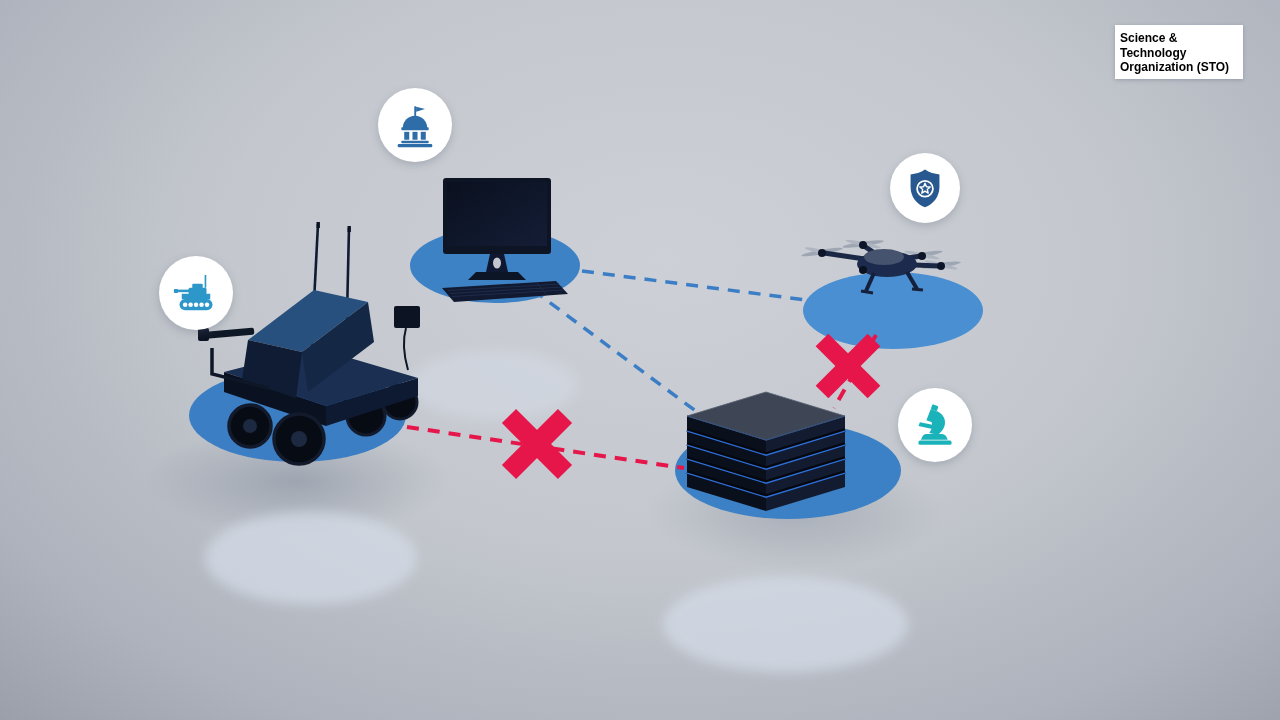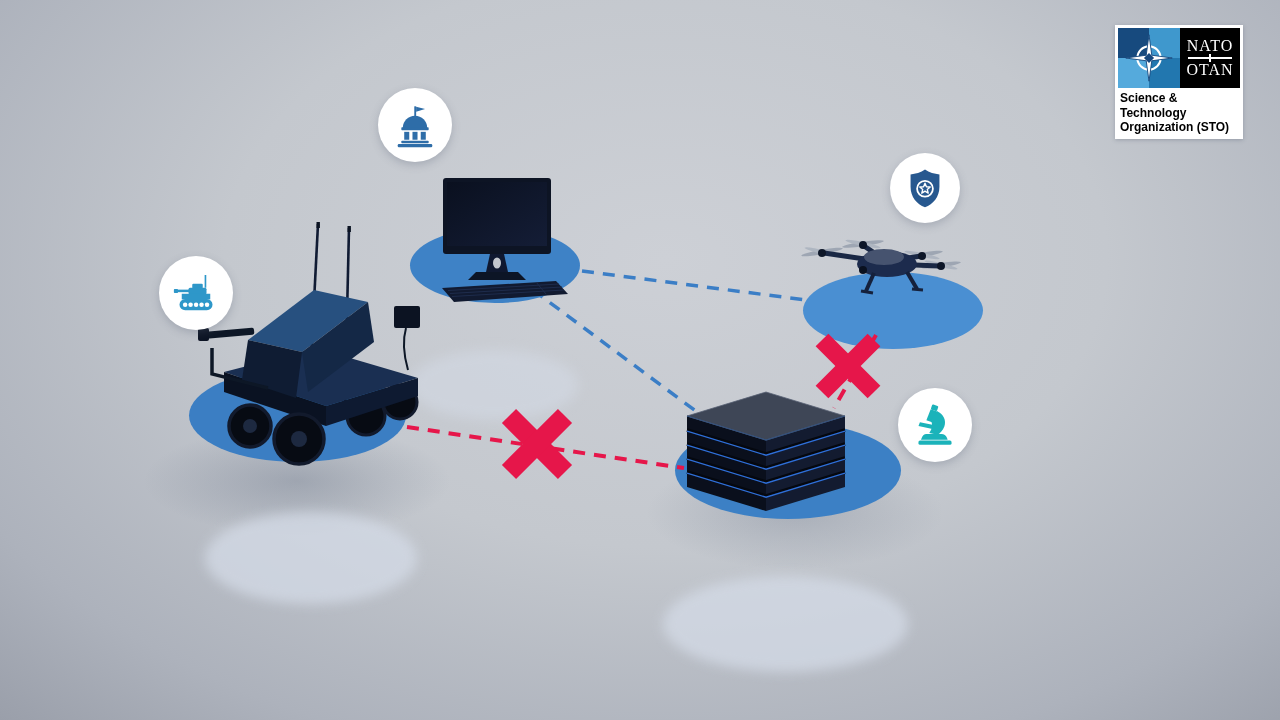--- a/index.html
+++ b/index.html
@@ -250,35 +250,17 @@
       <polygon points="26,10 36,13.5 30,29 20,25.5"></polygon>
       <polygon points="11,28 37,33.5 35,39 9,33.5"></polygon>
       <path d="M35 13 C44 17 48 26 45 34 C43 39.5 39 43.5 35.5 45.5 L24 43 C28.5 37 29 30.5 26 25 Z"></path>
       <path d="M20 44.5 H41 C44.5 44.5 47.5 46.6 48.6 49.8 L49.6 52.5 H12.5 L13.6 49.8 C14.8 46.6 17 44.5 20 44.5 Z"></path>
       <rect x="9" y="53.5" width="46" height="6" rx="2.2"></rect>
     </g>
   </svg>
 </div>
 
 <div id="nato-logo">
-  <div class="logo-top">
-    <div class="logo-squares">
-      <div class="sq-tl"></div>
-        <div class="sq-tr"></div>
-        <div class="sq-bl"></div>
-        <div class="sq-br"></div>
-      <svg class="logo-compass" width="52" height="52" viewBox="0 0 56 56">
-        <circle cx="28" cy="28" r="12.5" fill="none" stroke="#ffffff" stroke-width="2.2"></circle>
-        <path d="M28 3 L31 25 L53 28 L31 31 L28 53 L25 31 L3 28 L25 25 Z" fill="#ffffff" stroke="#16477d" stroke-width="1"></path>
-        <polygon points="28,22.5 33.5,28 28,33.5 22.5,28" fill="#16477d"></polygon>
-      </svg>
-    </div>
-    <div class="logo-panel">
-      <div class="logo-word">NATO</div>
-      <div class="logo-divider"></div>
-      <div class="logo-word">OTAN</div>
-    </div>
-  </div>
   <div class="logo-strip">
     <div>Science &amp; Technology</div>
     <div>Organization (STO)</div>
   </div>
 </div>
 
 </body></html>

